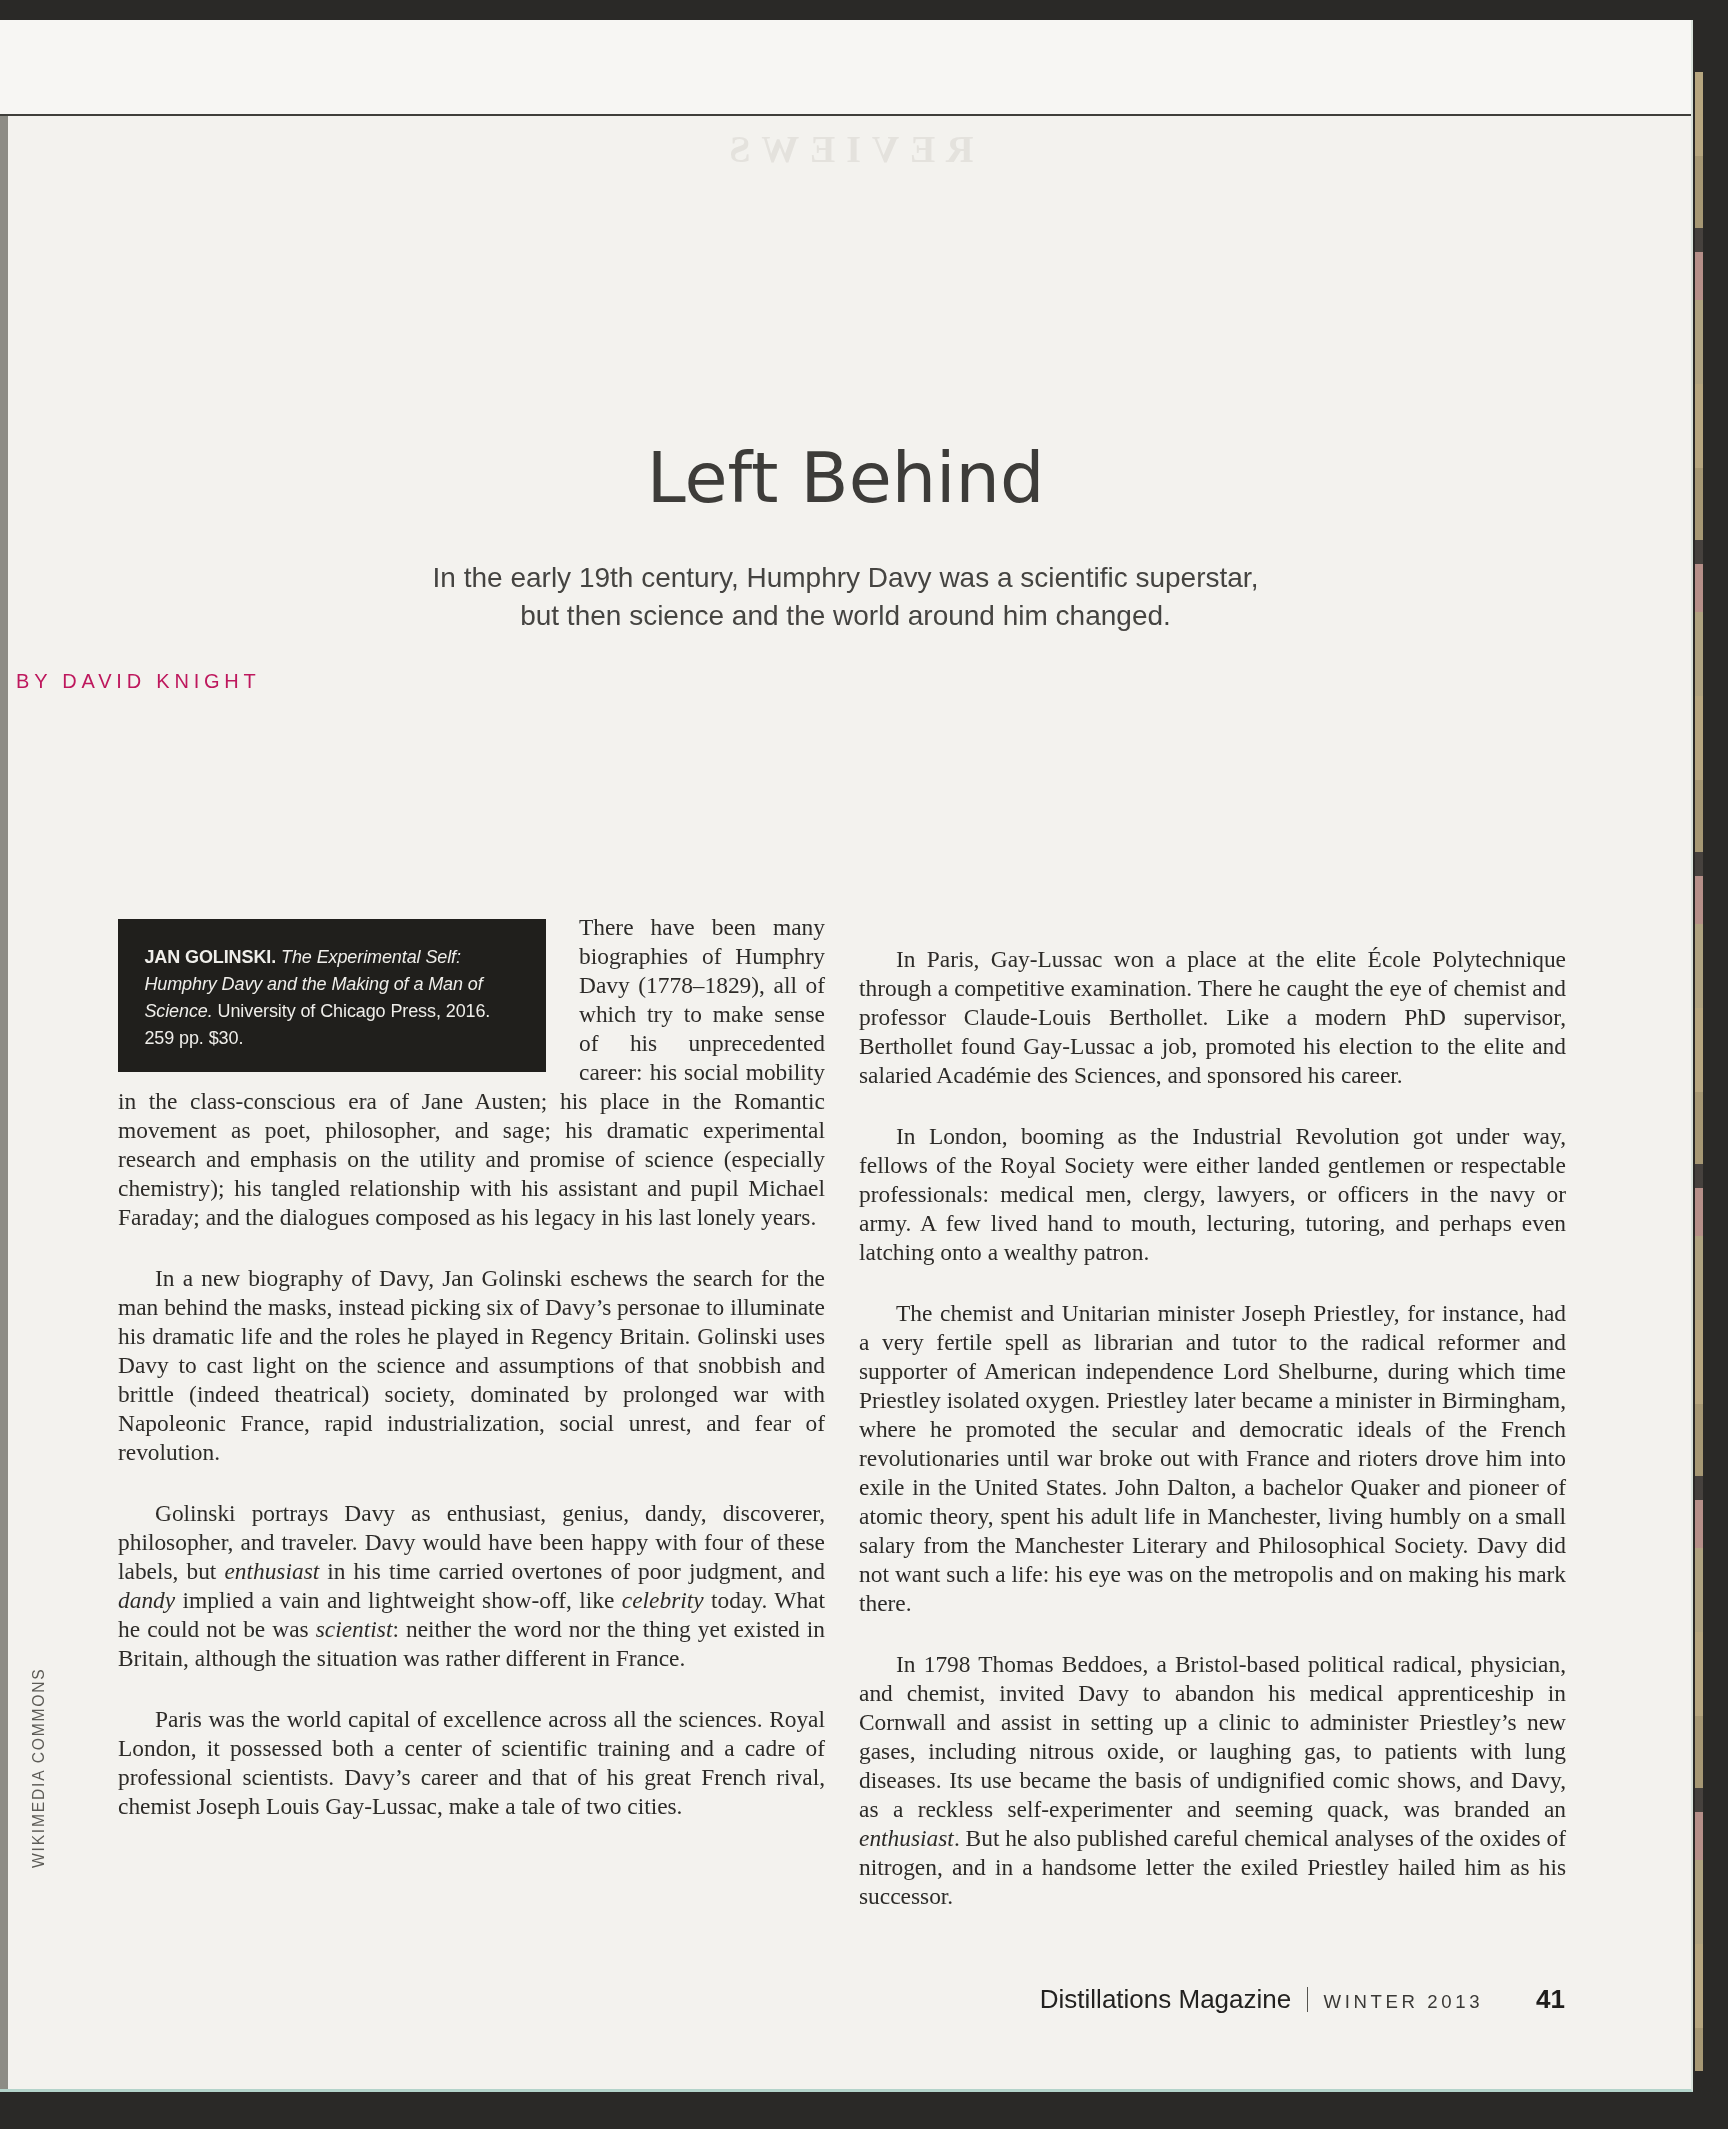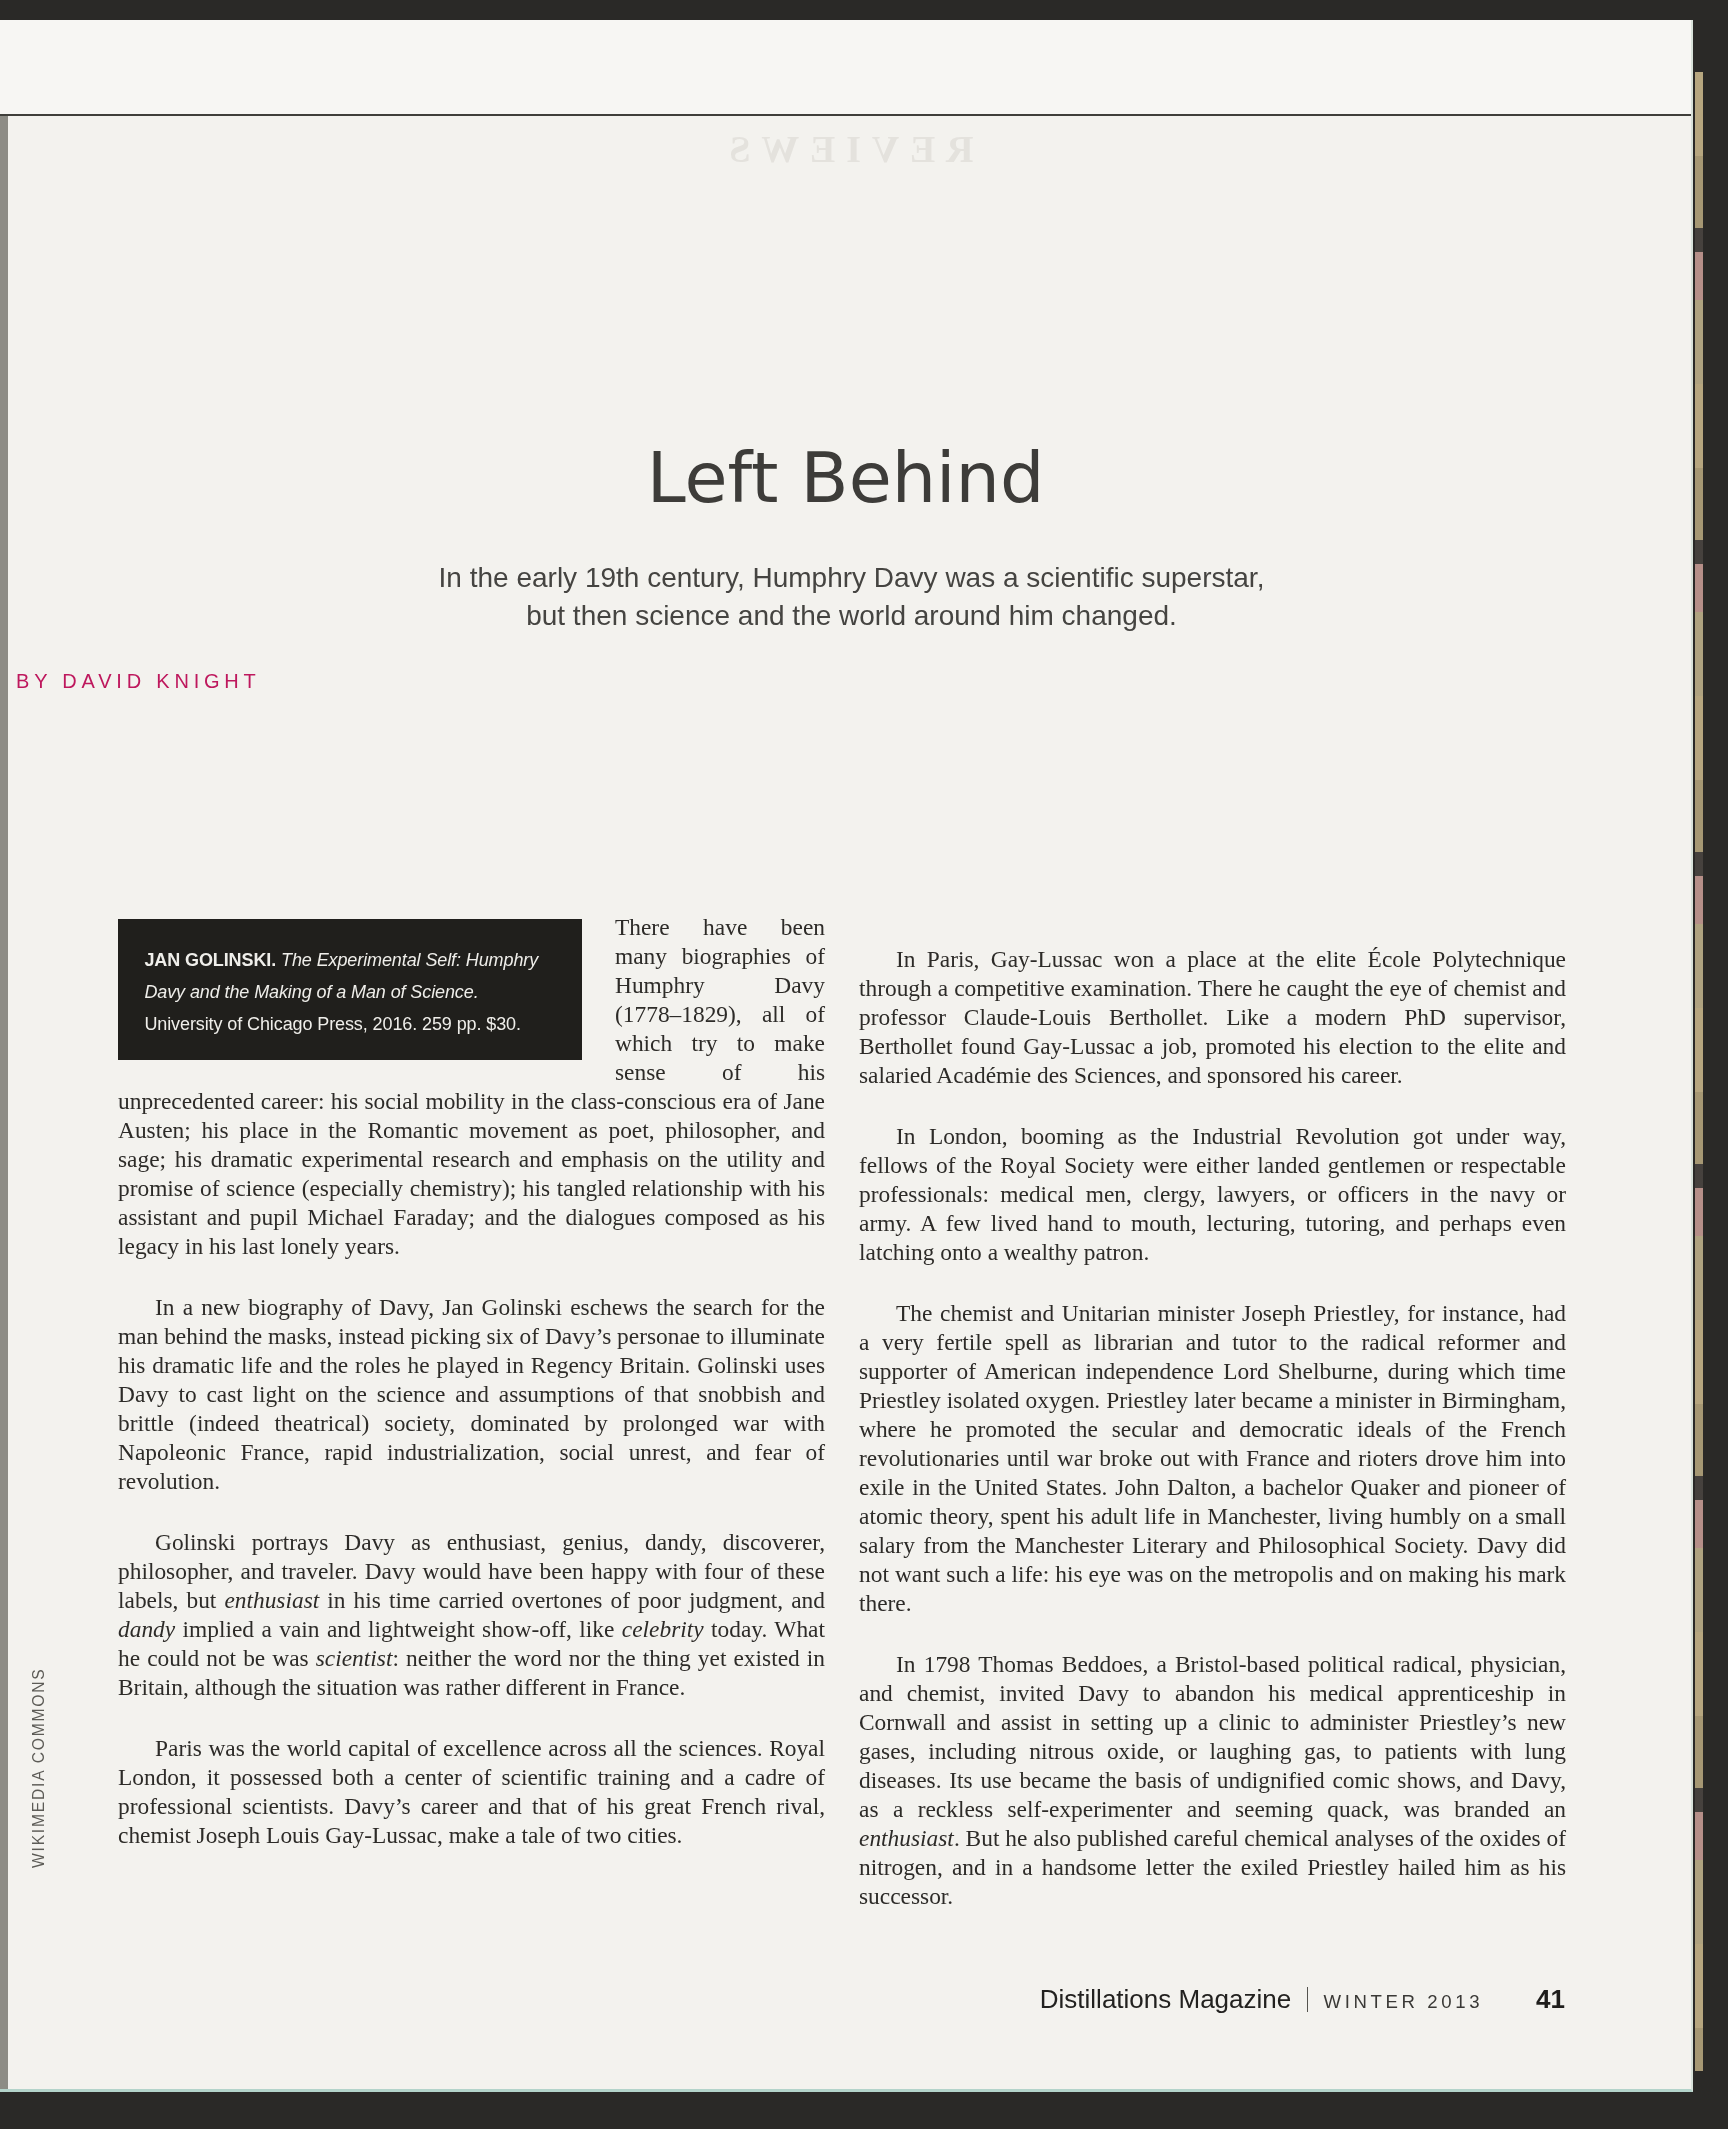--- a/index.html
+++ b/index.html
@@ -40,47 +40,47 @@
   .title {
     position:absolute; top:423px; left:0; width:100%;
     margin:0; text-align:center; line-height:1;
     font-family:"DejaVu Sans", sans-serif;
     font-weight:500; font-size:70px; color:#3d3c39;
   }
   .subtitle {
     position:absolute; top:539px; left:0; width:100%;
     text-align:center;
     font-family:"Liberation Sans", sans-serif;
-    font-size:28px; line-height:38px; color:#454441;margin-left:6px;
+    font-size:28px; line-height:38px; color:#454441;
   }
   .byline {
     position:absolute; top:650px; left:16px; width:100%;
     text-align:left;
     font-family:"Liberation Sans", sans-serif;
     font-size:20px; letter-spacing:4.8px; color:#be185d;
   }
   .content {
     position:absolute; left:118px; top:893px;
     width:1449px; display:flex; gap:34px;
   }
   .col {
     width:707px;
     font-size:23.4px; line-height:29px;
     text-align:justify; color:#2d2b28;
     hyphens:auto;
   }
   .col p { margin:0; }
   .col p.indent { text-indent:37px;margin-top:32px; }
   .book-box {
-    float:left; width:464px;
+    float:left; width:428px;
     margin:6px 33px 8.4px 0;
     background:#201f1c; color:#efeeea;
     padding:25px 21.6px 20.4px 26.4px; box-sizing:border-box;
     font-family:"Liberation Sans", sans-serif;
-    font-size:18px; line-height:32px; letter-spacing:-0.1px;
+    font-size:18px; line-height:27px; letter-spacing:-0.1px;
     text-align:left; hyphens:none;
   }
   .book-box b { font-weight:bold; }
   .credit {
     position:absolute; left:30px; top:1848px;
     transform-origin:0 0; transform:rotate(-90deg);
     font-family:"Liberation Sans", sans-serif;
     font-size:15.6px; letter-spacing:1.8px; color:#5c5b56;
     white-space:nowrap;
   }

